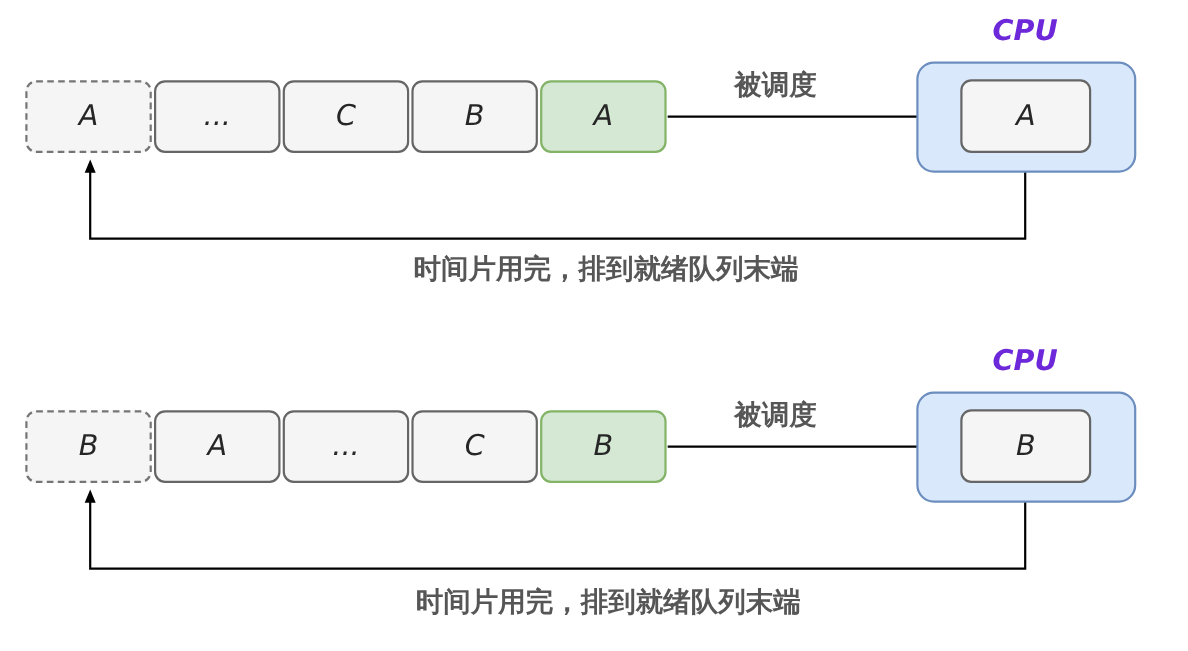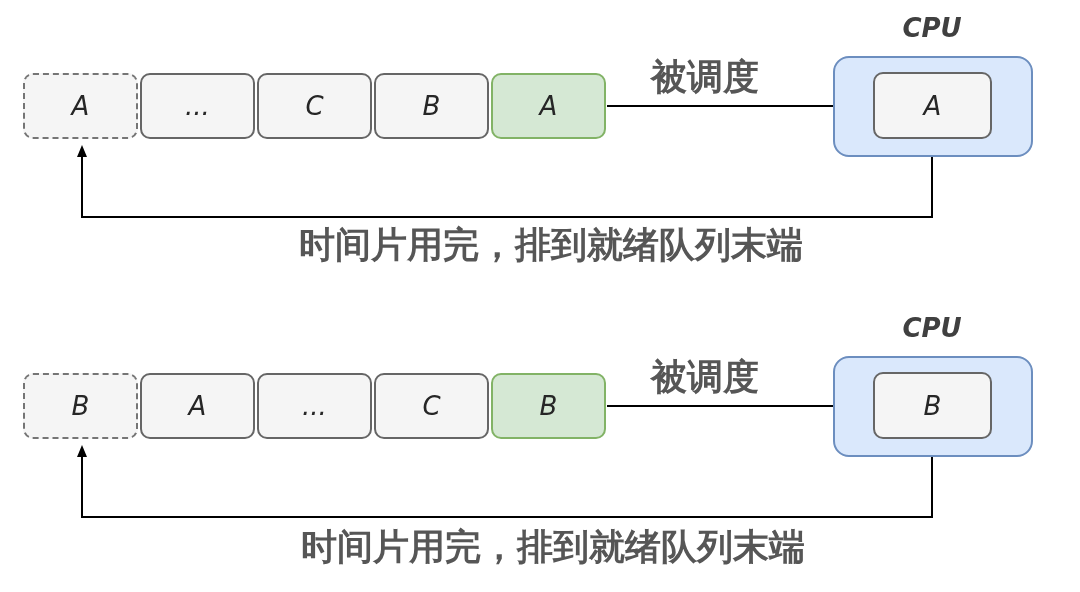--- a/index.html
+++ b/index.html
@@ -60,29 +60,29 @@
     color:#262626;
   }
   .cpu-title{
     position:absolute;
     transform:translateX(-50%);
     font-family:"DejaVu Sans", sans-serif;
     font-style:italic;
     font-weight:bold;
     font-size:26px;
     line-height:30px;
-    color:#404040;
+    color:#6d28d9;
     white-space:nowrap;
   }
   .cn-label{
     position:absolute;
     transform:translateX(-50%);
     font-family:"Liberation Sans", sans-serif;
     font-weight:bold;
-    font-size:36px;
+    font-size:25px;
     line-height:32px;
     color:#565656;
     white-space:nowrap;
   }
 </style>
 </head>
 <body>
 
 <div class="canvas">
 

